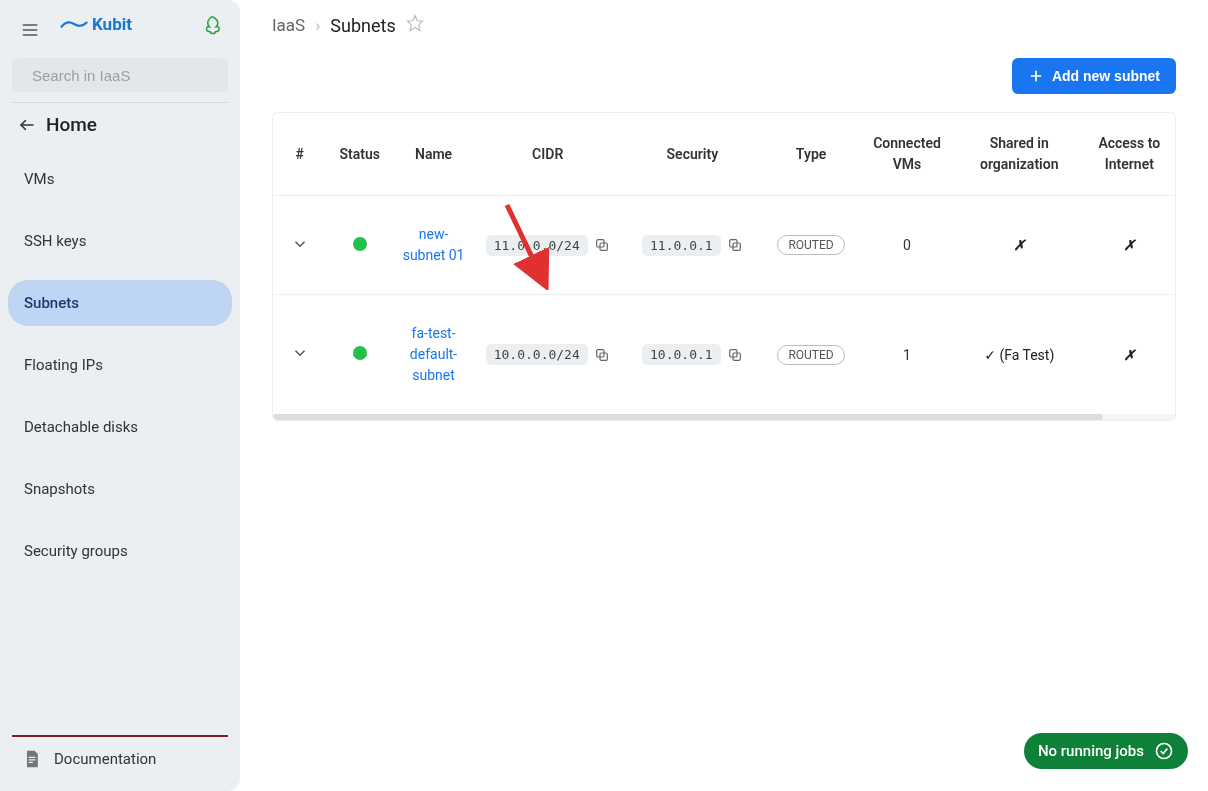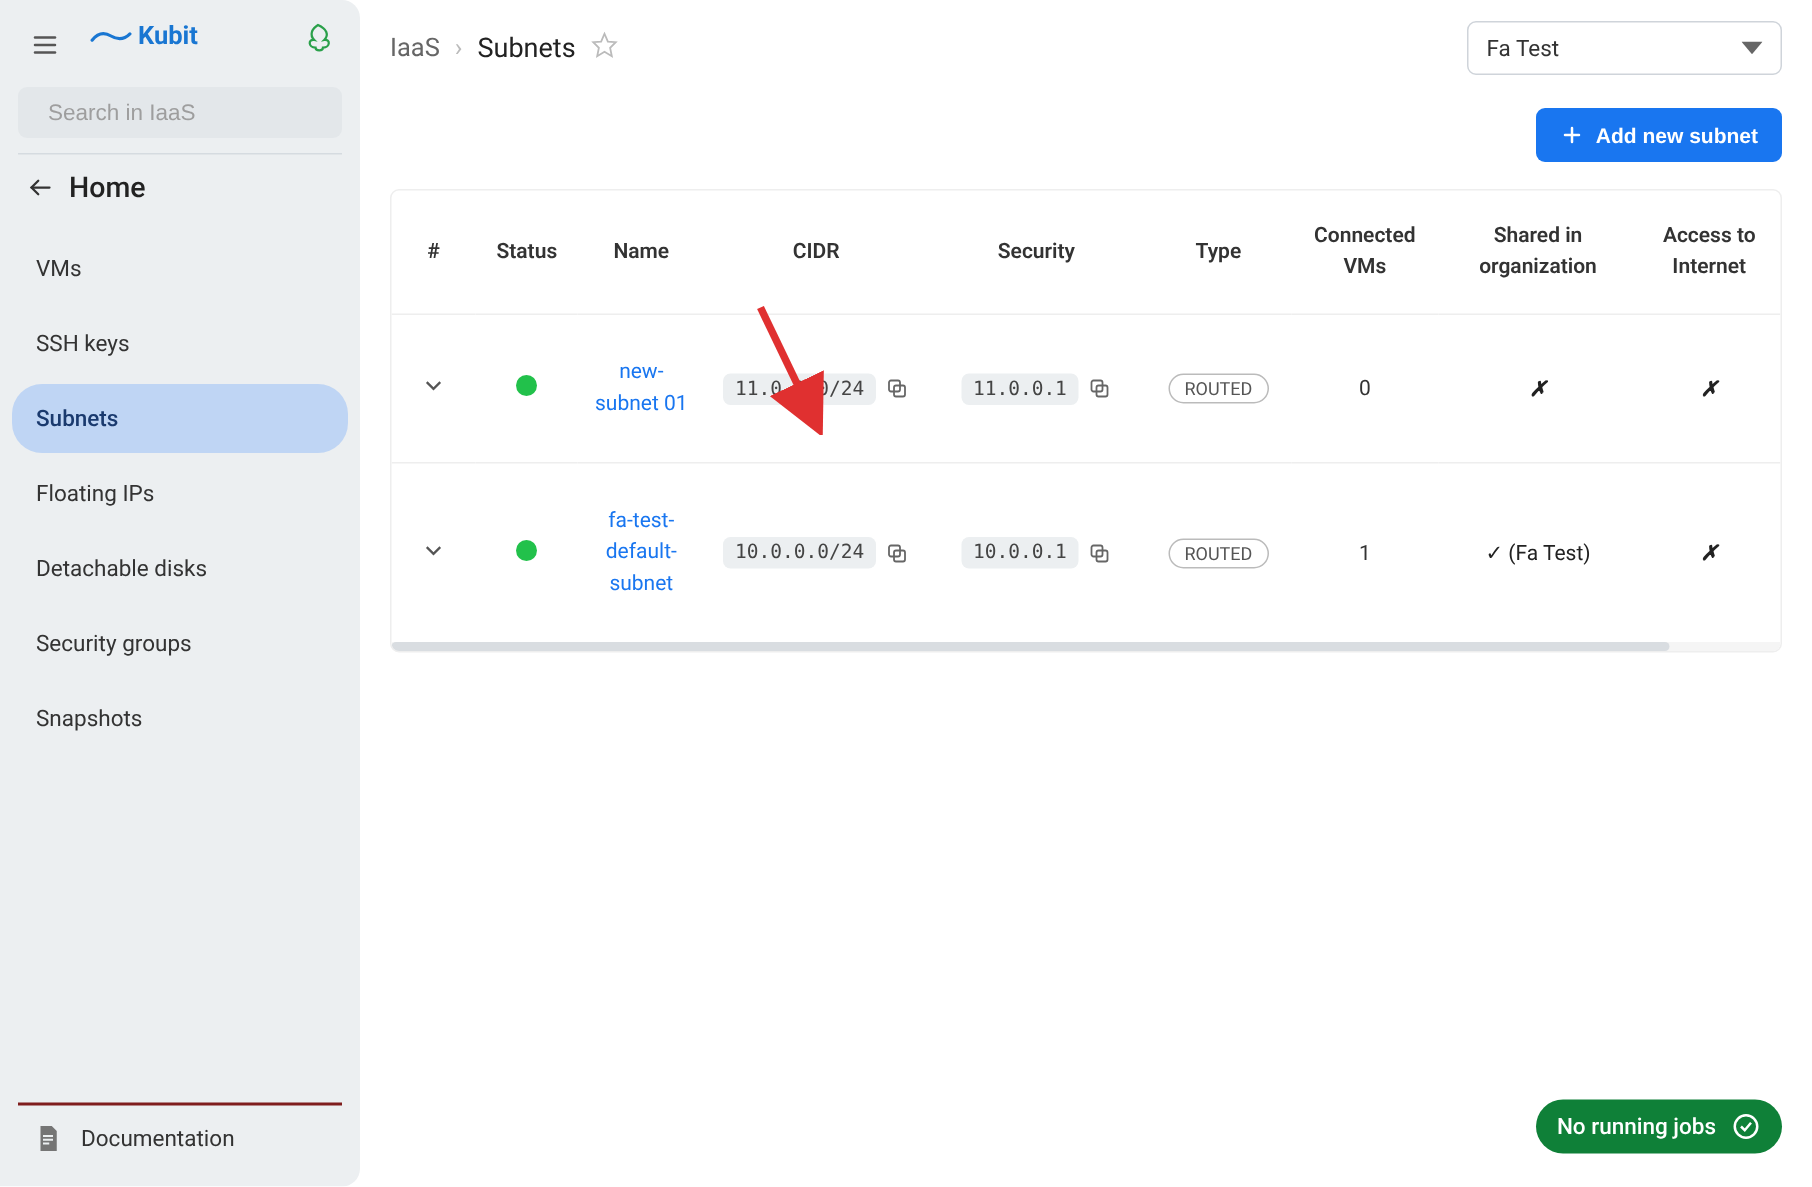--- a/index.html
+++ b/index.html
@@ -18,31 +18,31 @@
 
   .search-wrap { background:#e3e7ea; border-radius:6px; display:flex; align-items:center; padding:8px 10px; margin:2px 4px 10px 4px; gap:10px; }
   .search-wrap svg { width:18px; height:18px; stroke:#757575; }
   .search-wrap input { border:none; background:transparent; outline:none; font-size:15px; color:#555; flex:1; }
   .search-wrap input::placeholder { color:#9e9e9e; }
 
   .home-row { display:flex; align-items:center; gap:10px; padding:10px 6px; border-top:1px solid #d5dbe0; margin:0 4px; }
   .home-row svg { width:18px; height:18px; stroke:#333; }
   .home-row span { font-size:19px; font-weight:500; color:#222; }
 
-  .nav { display:flex; flex-direction:column; gap:4px; margin-top:10px; }
+  .nav { display:flex; flex-direction:column; gap:16px; margin-top:10px; }
   .nav-item { padding:14px 16px; border-radius:20px; font-size:15px; color:#333; cursor:pointer; }
   .nav-item.active { background:#bfd5f4; color:#1a3a6e; font-weight:500; }
 
   .sb-spacer { flex:1; }
   .doc-row { display:flex; align-items:center; gap:12px; padding:12px 10px; border-top:2px solid #7f1d1d; margin:0 4px; }
   .doc-row svg { width:20px; height:20px; fill:#616161; }
   .doc-row span { font-size:15px; color:#333; }
 
   
-  .main { flex:1; padding:14px 20px; position:relative; }
+  .main { flex:1; padding:14px 32px; position:relative; }
   .topbar { display:flex; align-items:center; }
   .breadcrumb { display:flex; align-items:center; gap:10px; font-size:17px; color:#666; }
   .breadcrumb .bc-link { color:#666; }
   .breadcrumb .bc-sep { color:#bbb; }
   .breadcrumb .bc-current { color:#222; font-size:18px; }
   .star-icon svg { width:18px; height:18px; stroke:#bbb; fill:none; }
   .top-right { margin-left:auto; display:flex; align-items:center; gap:18px; }
   .project-select { border:1px solid #cfd4da; border-radius:6px; padding:8px 12px; display:flex; align-items:center; gap:80px; font-size:15px; color:#333; cursor:pointer; min-width:210px; justify-content:space-between; }
   .project-select svg { width:14px; height:14px; fill:#666; }
 
@@ -133,22 +133,22 @@
         </svg>
       <span>Home</span>
     </div>
 
     <nav class="nav">
       <div class="nav-item">VMs</div>
       <div class="nav-item">SSH keys</div>
       <div class="nav-item active">Subnets</div>
       <div class="nav-item">Floating IPs</div>
       <div class="nav-item">Detachable disks</div>
+      <div class="nav-item">Snapshots</div>
       <div class="nav-item">Security groups</div>
-      <div class="nav-item">Snapshots</div>
     </nav>
 
     <div class="sb-spacer"></div>
 
     <div class="doc-row">
       <svg viewBox="0 0 24 24">
           <path d="M6 2h9l4 4v16H6z" fill="#757575"></path>
           <path d="M8 10h8M8 13h8M8 16h5" stroke="#eceff1" stroke-width="1.5"></path>
         </svg>
       <span>Documentation</span>
@@ -160,28 +160,20 @@
     <div class="topbar">
       <div class="breadcrumb">
         <span class="bc-link">IaaS</span>
         <span class="bc-sep">›</span>
         <span class="bc-current">Subnets</span>
         <span class="star-icon">
           <svg viewBox="0 0 24 24" stroke-width="1.6">
               <polygon points="12 2 15 9 22 9.5 17 14.5 18.5 22 12 18 5.5 22 7 14.5 2 9.5 9 9"></polygon>
             </svg>
         </span>
-      </div>
-      <div class="top-right">
-        <div class="project-select">
-          <span>Fa Test</span>
-          <svg viewBox="0 0 10 6">
-              <path d="M0 0 L5 6 L10 0 Z"></path>
-            </svg>
-        </div>
       </div>
     </div>
 
     <div class="add-row">
       <button class="add-btn">
         <svg viewBox="0 0 24 24" fill="none" stroke-width="2.5" stroke-linecap="round">
             <line x1="12" y1="5" x2="12" y2="19"></line>
             <line x1="5" y1="12" x2="19" y2="12"></line>
           </svg>
         <span>Add new subnet</span>

